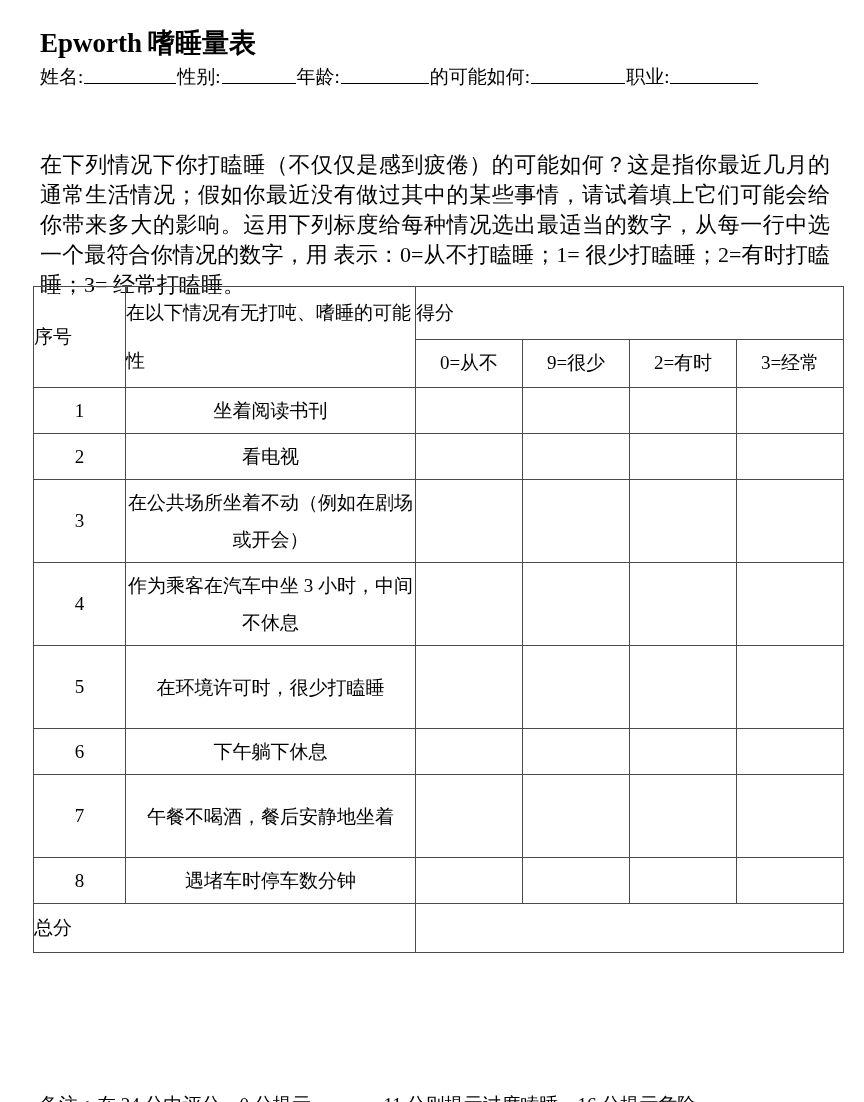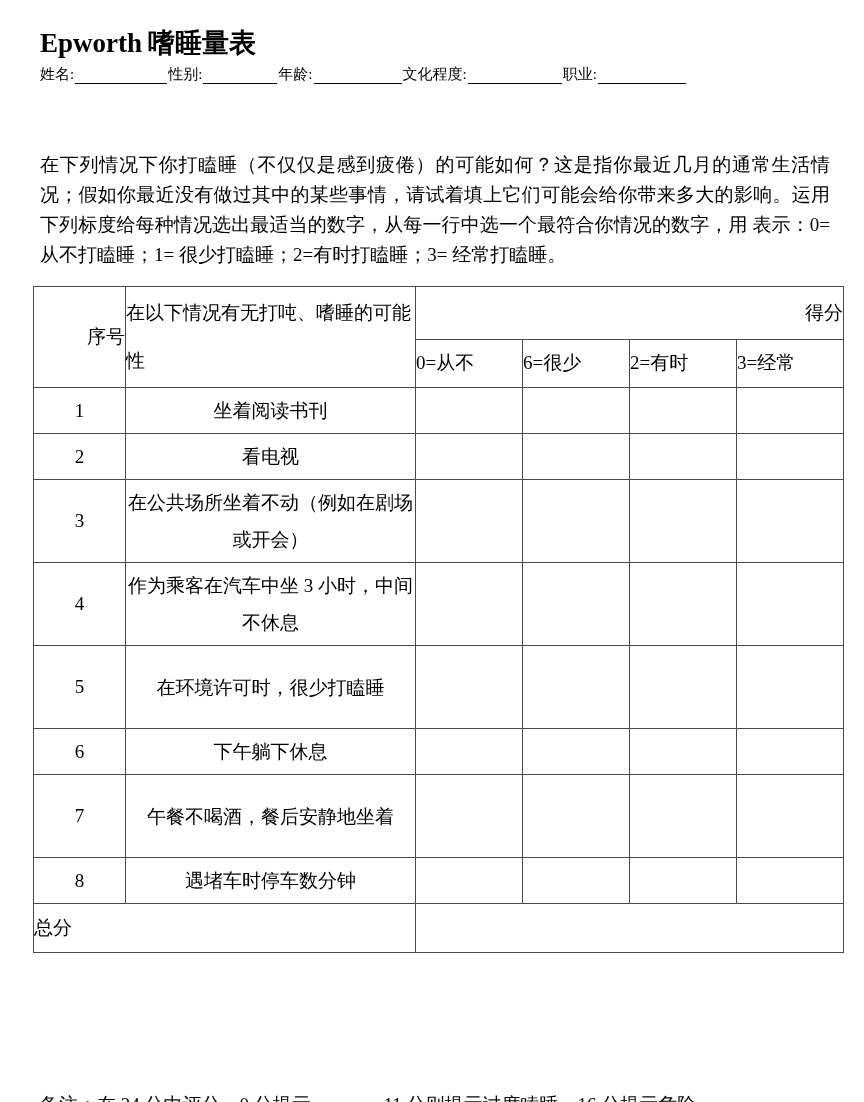--- a/index.html
+++ b/index.html
@@ -33,43 +33,43 @@
     letter-spacing: 0px;
     white-space: nowrap;
   }
   .title .latin { font-family: "Liberation Serif", "DejaVu Serif", serif; }
   .title .han { margin-left: 6px; }
 
   
   .formline {
     position: absolute;
     left: 40px;
-    font-size: 15px;
+    font-size: 19px;
     white-space: nowrap;
     display: flex;
-    align-items: flex-end;
+    align-items: flex-start;
   }
   .formline.l1 { top: 64px; }
   .formline.l2 { top: 97px; }
   .fl-label { display: inline-block; }
   .fl-blank {
     display: inline-block;
     border-bottom: 1.6px solid #000;
     height: 19px;
     vertical-align: bottom;
     margin: 0 1px;
   }
 
   
   .instructions {
     position: absolute;
     left: 40px;
     top: 150px;
     width: 790px;
-    font-size: 19px;
+    font-size: 22px;
     line-height: 30px;
     text-align: justify;
     text-justify: inter-ideograph;
   }
 
   
   .scale-table {
     position: absolute;
     left: 33px;
     top: 286px;
@@ -85,36 +85,36 @@
     vertical-align: middle;
   }
   .col-no    { width: 92px; }
   .col-item  { width: 290px; }
   .col-s0    { width: 107px; }
   .col-s1    { width: 107px; }
   .col-s2    { width: 107px; }
   .col-s3    { width: 107px; }
 
   .hd-no {
-    text-align: right;
+    text-align: left;
     height: 100px;
     margin-top: 47px;
   }
   .hd-item {
     height: 100px;
     padding: 8px 10px 8px 16px;
     line-height: 48px;
     text-align: left;
   }
   .hd-score-group {
-    text-align: right;
+    text-align: left;
     height: 48px;
   }
   .hd-score-col {
-    text-align: left;
+    text-align: center;
     height: 44px;
     font-size: 18px;
   }
 
   .cell-no {
     text-align: center;
     vertical-align: top;
     padding-top: 14px;
     font-size: 19px;
   }
@@ -155,21 +155,21 @@
     <span class="latin">Epworth</span><span class="han">嗜睡量表</span>
   </div>
 
   <div class="formline l1">
     <span class="fl-label">姓名:</span>
     <span class="fl-blank" style="width:92px"></span>
     <span class="fl-label">性别:</span>
     <span class="fl-blank" style="width:74px"></span>
     <span class="fl-label">年龄:</span>
     <span class="fl-blank" style="width:88px"></span>
-    <span class="fl-label">文化程度:</span>
+    <span class="fl-label">的可能如何:</span>
     <span class="fl-blank" style="width:94px"></span>
     <span class="fl-label">职业:</span>
     <span class="fl-blank" style="width:88px"></span>
   </div>
 
 
   <div class="instructions">在下列情况下你打瞌睡（不仅仅是感到疲倦）的可能如何？这是指你最近几月的通常生活情况；假如你最近没有做过其中的某些事情，请试着填上它们可能会给你带来多大的影响。运用下列标度给每种情况选出最适当的数字，从每一行中选一个最符合你情况的数字，用 表示：0=从不打瞌睡；1= 很少打瞌睡；2=有时打瞌睡；3= 经常打瞌睡。</div>
 
   <table class="scale-table">
     <colgroup>
@@ -181,21 +181,21 @@
         <col class="col-s3">
     </colgroup>
     <thead>
       <tr>
         <th class="hd-no" rowspan="2">序号</th>
         <th class="hd-item" rowspan="2">在以下情况有无打吨、嗜睡的可能性</th>
         <th class="hd-score-group" colspan="4">得分</th>
       </tr>
       <tr>
         <th class="hd-score-col">0=从不</th>
-        <th class="hd-score-col">6=很少</th>
+        <th class="hd-score-col">9=很少</th>
         <th class="hd-score-col">2=有时</th>
         <th class="hd-score-col">3=经常</th>
       </tr>
     </thead>
     <tbody>
       <tr class="row-1line">
         <td class="cell-no">1</td>
         <td class="cell-item">坐着阅读书刊</td>
         <td class="cell-blank"></td>
         <td class="cell-blank"></td>

